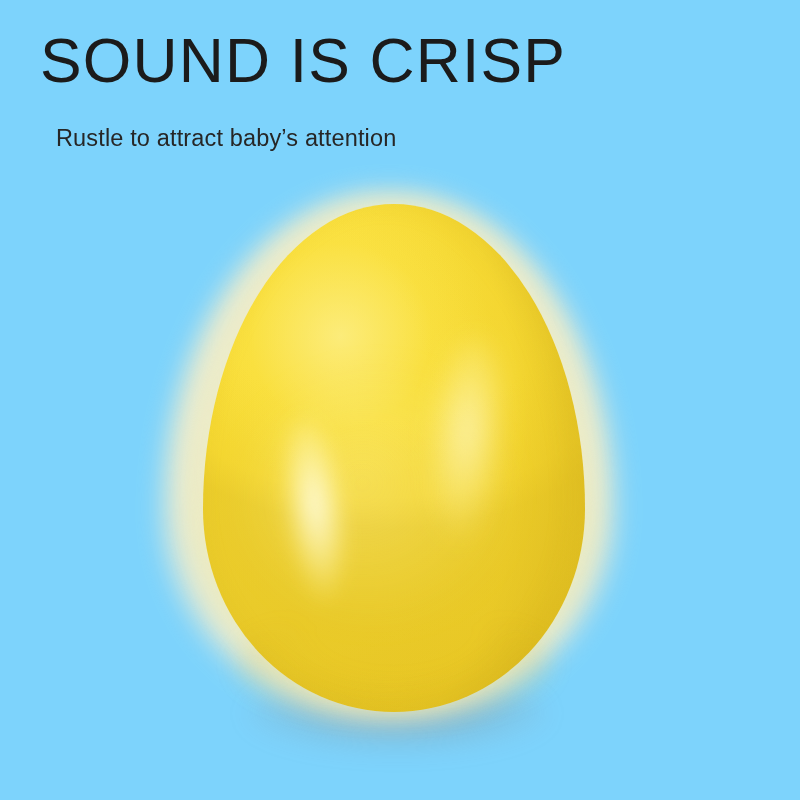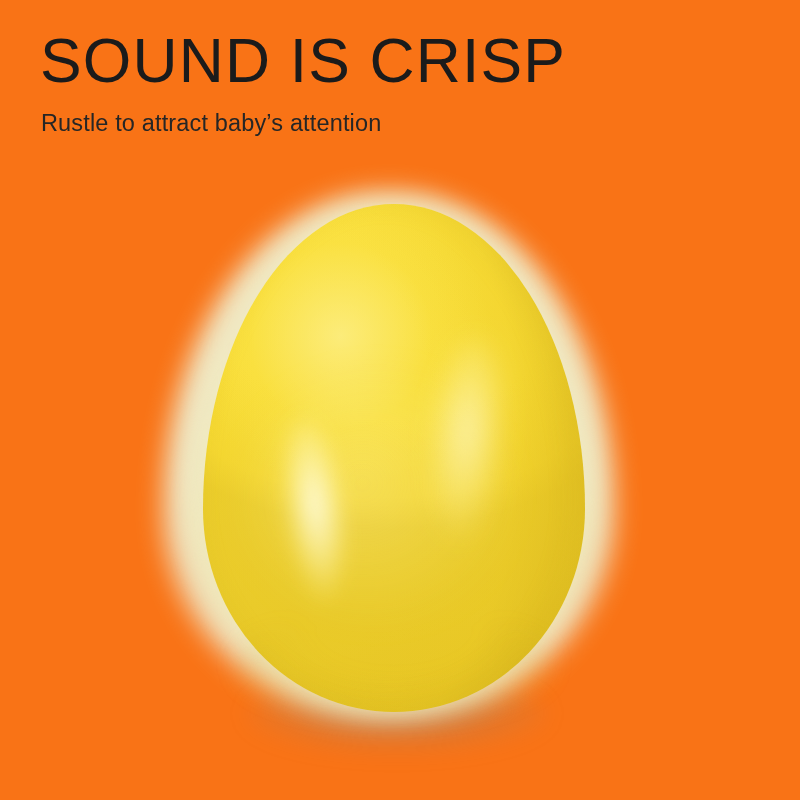--- a/index.html
+++ b/index.html
@@ -11,21 +11,21 @@
     width: 800px;
     height: 800px;
     overflow: hidden;
     font-family: "Liberation Sans", sans-serif;
   }
 
   #slide {
     position: relative;
     width: 800px;
     height: 800px;
-    background: #f97316;
+    background: #7dd3fc;
     overflow: hidden;
   }
 
   
   .text-block {
     position: absolute;
     left: 40px;
     top: 28px;
     width: 700px;
     z-index: 40;
@@ -38,21 +38,21 @@
     line-height: 1.02;
     font-weight: 300;
     letter-spacing: 1.2px;
     color: #1b1b1b;
     white-space: nowrap;
     transform: scaleX(0.99);
     transform-origin: left center;
   }
 
   .subhead {
-    margin: 1px;
+    margin: 16px;
     padding-top: 16px;
     font-family: "Liberation Sans", sans-serif;
     font-size: 23.5px;
     line-height: 1.2;
     font-weight: 400;
     letter-spacing: 0.15px;
     color: #262626;
     white-space: nowrap;
   }
 

